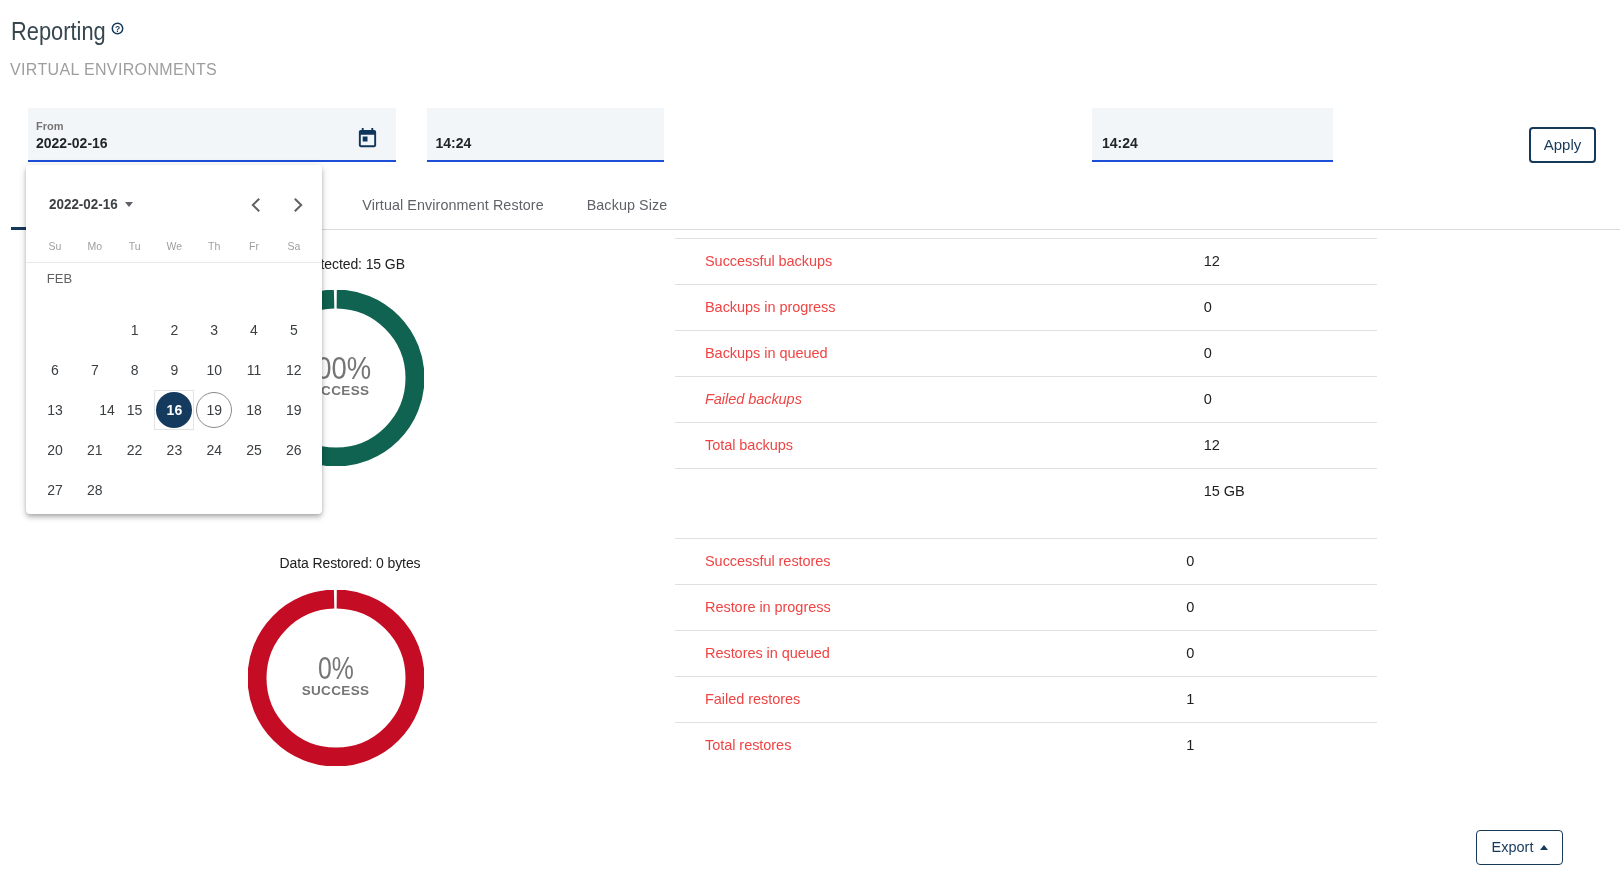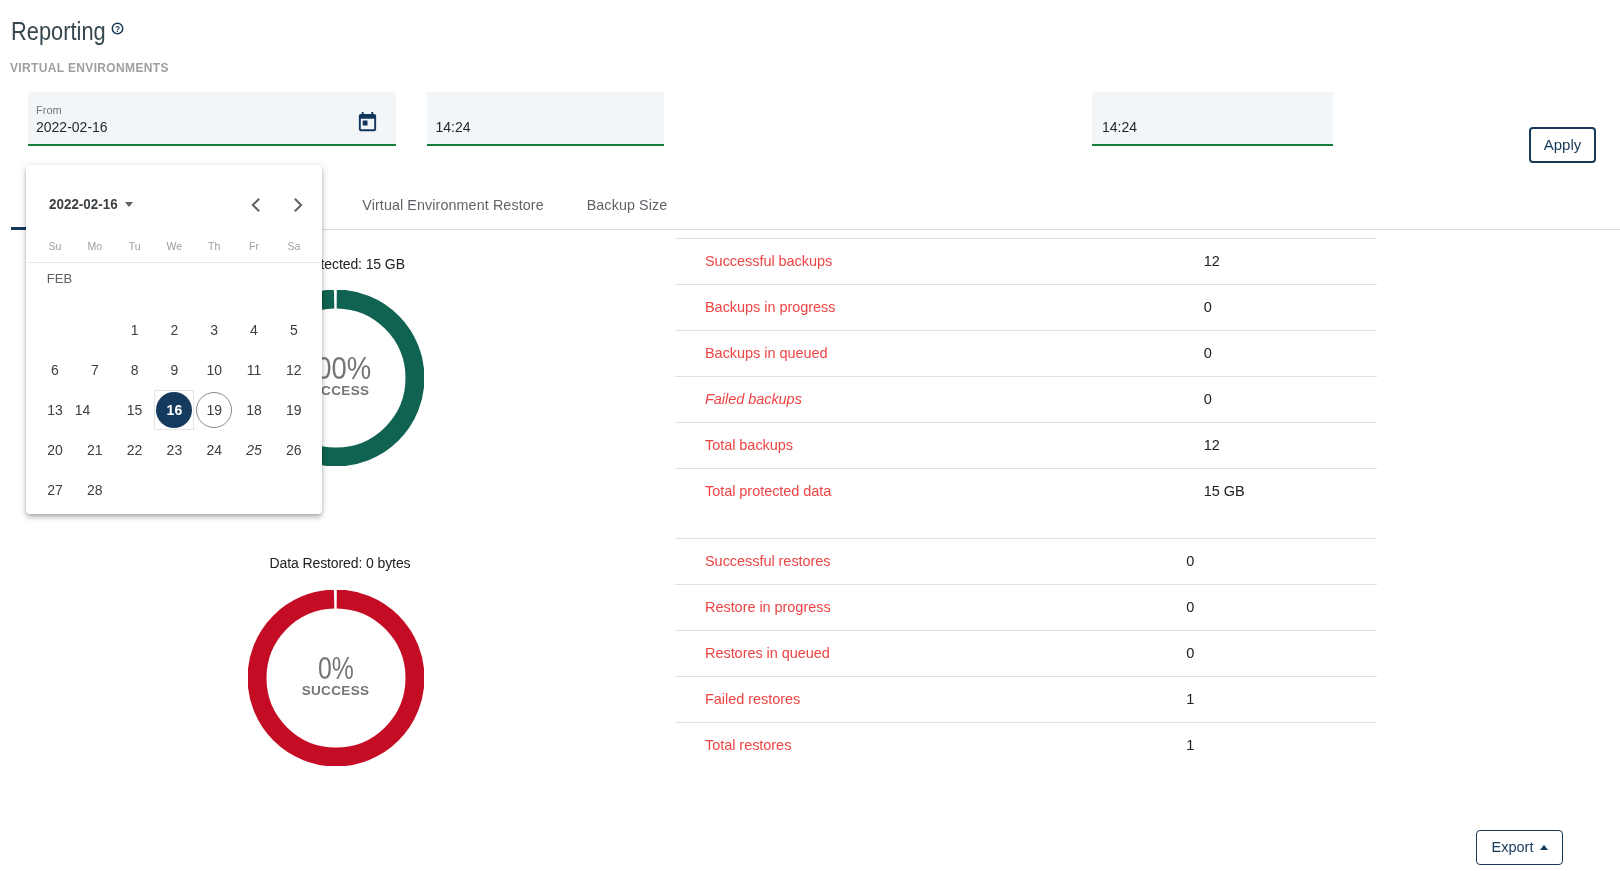--- a/index.html
+++ b/index.html
@@ -1,36 +1,36 @@
 <!DOCTYPE html>
 <html><head>
 <meta charset="utf-8">
 <style>
   * { margin:0; padding:0; box-sizing:border-box; }
   html,body { background:#fff; }
   body { font-family:"Liberation Sans",sans-serif; }
   #page { position:relative; width:1620px; height:871px; background:#fff; overflow:hidden; }
   .abs { position:absolute; }
-  .field { position:absolute; top:92px; height:53.5px; background:#f3f6f9; border-bottom:2px solid #15803d; }
+  .field { position:absolute; top:108px; height:53.5px; background:#f3f6f9; border-bottom:2px solid #1d4ed8;font-weight:bold; }
   .flabel { position:absolute; left:8px; top:12px; font-size:11px; color:#757575; }
   .fvalue { position:absolute; left:8px; top:26.5px; font-size:14px; color:#1f2429; }
   .row { position:relative; border-top:1px solid #e0e0e0; }
   .rlabel { position:absolute; left:30px; font-size:14.5px; letter-spacing:-0.05px; color:#ef4444; }
   .rvalue { position:absolute; font-size:14.5px; color:#212121; }
 </style>
 </head>
 <body>
 <div id="page">
 
   <div class="abs" style="left:11px; top:16px; font-size:26px; color:#37474f; transform:scaleX(.84); transform-origin:left;">Reporting</div>
   <svg class="abs" style="left:111px; top:22px;" width="13" height="13" viewBox="0 0 13 13">
     <circle cx="6.5" cy="6.5" r="5.2" fill="none" stroke="#16395a" stroke-width="1.5"></circle>
     <text x="6.5" y="9.6" font-size="8.5" font-weight="bold" fill="#16395a" text-anchor="middle" font-family="Liberation Sans,sans-serif">?</text>
   </svg>
-  <div class="abs" style="left:10px; top:61px; font-size:12px; font-weight:bold; letter-spacing:0.35px; color:#9e9e9e;">VIRTUAL ENVIRONMENTS</div>
+  <div class="abs" style="left:10px; top:61px; font-size:16px; font-weight:normal; letter-spacing:0.35px; color:#9e9e9e;">VIRTUAL ENVIRONMENTS</div>
 
   <div class="field" style="left:28px; width:368px;">
     <div class="flabel">From</div>
     <div class="fvalue">2022-02-16</div>
     <svg class="abs" style="left:328.4px; top:18.5px;" width="23" height="23" viewBox="0 0 24 24">
       <path fill="#10365c" d="M19 3h-1V1h-2v2H8V1H6v2H5c-1.11 0-2 .9-2 2v14c0 1.1.89 2 2 2h14c1.1 0 2-.9 2-2V5c0-1.1-.9-2-2-2zm0 16H5V8h14v11zM7 10h5v5H7z"></path>
     </svg>
   </div>
 
   <div class="field" style="left:427px; width:237px;">
@@ -49,21 +49,21 @@
   <div class="abs" style="left:452.6px; top:195.5px; font-size:15px; color:#5f6368; white-space:nowrap; transform:translateX(-50%) scaleX(.955); letter-spacing:0.1px;">Virtual Environment Restore</div>
   <div class="abs" style="left:627px; top:195.5px; font-size:15px; color:#5f6368; white-space:nowrap; transform:translateX(-50%) scaleX(.955); letter-spacing:0.1px;">Backup Size</div>
 
   <div class="abs" style="left:247.5px; top:256.2px; width:176px; text-align:center; font-size:14px; letter-spacing:-0.1px; color:#212121;">Data Protected: 15 GB</div>
   <svg class="abs" style="left:247.5px; top:290px;" width="176" height="176" viewBox="0 0 176 176">
     <circle cx="88" cy="88" r="79" fill="none" stroke="#106350" stroke-width="19" stroke-dasharray="492.87 3.5" stroke-dashoffset="-0.75" transform="rotate(-90 88 88)"></circle>
   </svg>
   <div class="abs" style="left:247.5px; top:353px; width:176px; text-align:center; font-size:31px; line-height:32px; color:#757575; transform:scaleX(.886);">100%</div>
   <div class="abs" style="left:247.5px; top:383.5px; width:176px; text-align:center; font-size:13.5px; line-height:14px; font-weight:bold; letter-spacing:0.35px; color:#757575;">SUCCESS</div>
 
-  <div class="abs" style="left:252px; top:555.3px; width:176px; text-align:center; font-size:14px; letter-spacing:-0.1px; color:#212121;">Data Restored: 0 bytes</div>
+  <div class="abs" style="left:262px; top:555.3px; width:176px; text-align:center; font-size:14px; letter-spacing:-0.1px; color:#212121;">Data Restored: 0 bytes</div>
   <svg class="abs" style="left:247.5px; top:590px;" width="176" height="176" viewBox="0 0 176 176">
     <circle cx="88" cy="88" r="79" fill="none" stroke="#c40d24" stroke-width="19" stroke-dasharray="492.87 3.5" stroke-dashoffset="-0.75" transform="rotate(-90 88 88)"></circle>
   </svg>
   <div class="abs" style="left:247.5px; top:653px; width:176px; text-align:center; font-size:31px; line-height:32px; color:#757575; transform:scaleX(.80);">0%</div>
   <div class="abs" style="left:247.5px; top:683.7px; width:176px; text-align:center; font-size:13.5px; line-height:14px; font-weight:bold; letter-spacing:0.35px; color:#757575;">SUCCESS</div>
 
   <div class="abs" style="left:675px; top:237.5px; width:702px;">
     <div class="row" style="height:46.1px;">
         <div class="rlabel" style="line-height:45px;">Successful backups</div>
         <div class="rvalue" style="left:528.7px; line-height:45px;">12</div>
@@ -78,21 +78,20 @@
       </div>
     <div class="row" style="height:46.1px;">
         <div class="rlabel" style="line-height:45px;font-style:italic;">Failed backups</div>
         <div class="rvalue" style="left:528.7px; line-height:45px;">0</div>
       </div>
     <div class="row" style="height:46.1px;">
         <div class="rlabel" style="line-height:45px;">Total backups</div>
         <div class="rvalue" style="left:528.7px; line-height:45px;">12</div>
       </div>
     <div class="row" style="height:46.1px;">
-        <div class="rlabel" style="line-height:45px;">Total protected data</div>
         <div class="rvalue" style="left:528.7px; line-height:45px;">15 GB</div>
       </div>
   </div>
 
   <div class="abs" style="left:675px; top:538px; width:702px;">
     <div class="row" style="height:46.08px;">
         <div class="rlabel" style="line-height:45px;">Successful restores</div>
         <div class="rvalue" style="left:511.3px; line-height:45px;">0</div>
       </div>
     <div class="row" style="height:46.08px;">
@@ -147,32 +146,32 @@
       <div class="abs" style="left:199.0px;top:0px;width:40px;height:40px;text-align:center;line-height:40px;">4</div>
       <div class="abs" style="left:238.8px;top:0px;width:40px;height:40px;text-align:center;line-height:40px;">5</div>
       <div class="abs" style="left:0.0px;top:40px;width:40px;height:40px;text-align:center;line-height:40px;">6</div>
       <div class="abs" style="left:39.8px;top:40px;width:40px;height:40px;text-align:center;line-height:40px;">7</div>
       <div class="abs" style="left:79.6px;top:40px;width:40px;height:40px;text-align:center;line-height:40px;">8</div>
       <div class="abs" style="left:119.4px;top:40px;width:40px;height:40px;text-align:center;line-height:40px;">9</div>
       <div class="abs" style="left:159.2px;top:40px;width:40px;height:40px;text-align:center;line-height:40px;">10</div>
       <div class="abs" style="left:199.0px;top:40px;width:40px;height:40px;text-align:center;line-height:40px;">11</div>
       <div class="abs" style="left:238.8px;top:40px;width:40px;height:40px;text-align:center;line-height:40px;">12</div>
       <div class="abs" style="left:0.0px;top:80px;width:40px;height:40px;text-align:center;line-height:40px;">13</div>
-      <div class="abs" style="left:39.8px;top:80px;width:40px;height:40px;text-align:left;line-height:40px;">14</div>
+      <div class="abs" style="left:39.8px;top:80px;width:40px;height:40px;text-align:right;line-height:40px;">14</div>
       <div class="abs" style="left:79.6px;top:80px;width:40px;height:40px;text-align:center;line-height:40px;">15</div>
       <div class="abs" style="left:119.4px;top:80px;width:40px;height:40px;border:1px solid #e3e3e3;"></div>
       <div class="abs" style="left:121.4px;top:82px;width:36px;height:36px;border-radius:50%;background:#143a5e;color:#fff;font-weight:bold;text-align:center;line-height:36px;">16</div>
       <div class="abs" style="left:161.2px;top:82px;width:36px;height:36px;border-radius:50%;border:1px solid #8a8a8a;text-align:center;line-height:34px;">19</div>
       <div class="abs" style="left:199.0px;top:80px;width:40px;height:40px;text-align:center;line-height:40px;">18</div>
       <div class="abs" style="left:238.8px;top:80px;width:40px;height:40px;text-align:center;line-height:40px;">19</div>
       <div class="abs" style="left:0.0px;top:120px;width:40px;height:40px;text-align:center;line-height:40px;">20</div>
       <div class="abs" style="left:39.8px;top:120px;width:40px;height:40px;text-align:center;line-height:40px;">21</div>
       <div class="abs" style="left:79.6px;top:120px;width:40px;height:40px;text-align:center;line-height:40px;">22</div>
       <div class="abs" style="left:119.4px;top:120px;width:40px;height:40px;text-align:center;line-height:40px;">23</div>
       <div class="abs" style="left:159.2px;top:120px;width:40px;height:40px;text-align:center;line-height:40px;">24</div>
-      <div class="abs" style="left:199.0px;top:120px;width:40px;height:40px;text-align:center;line-height:40px;font-style:italic;">25</div>
+      <div class="abs" style="left:199.0px;top:120px;width:40px;height:40px;text-align:center;line-height:40px;">25</div>
       <div class="abs" style="left:238.8px;top:120px;width:40px;height:40px;text-align:center;line-height:40px;">26</div>
       <div class="abs" style="left:0.0px;top:160px;width:40px;height:40px;text-align:center;line-height:40px;">27</div>
       <div class="abs" style="left:39.8px;top:160px;width:40px;height:40px;text-align:center;line-height:40px;">28</div>
     </div>
   </div>
 
 </div>
 
 </body></html>

